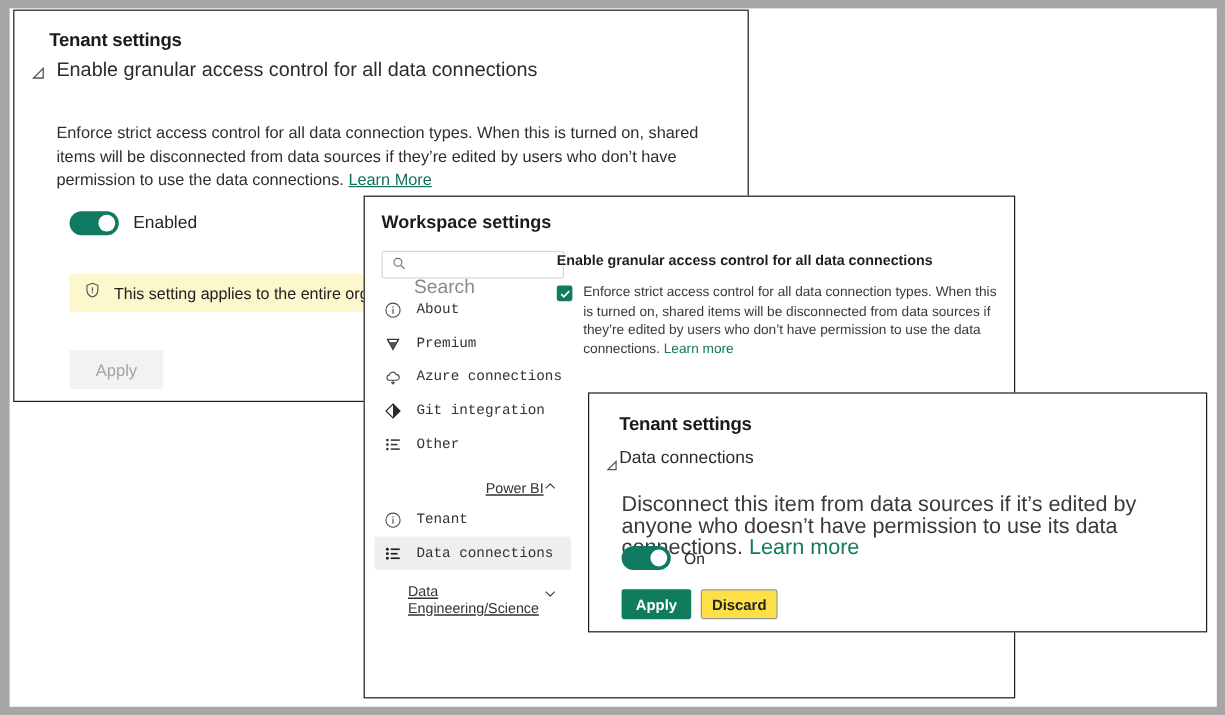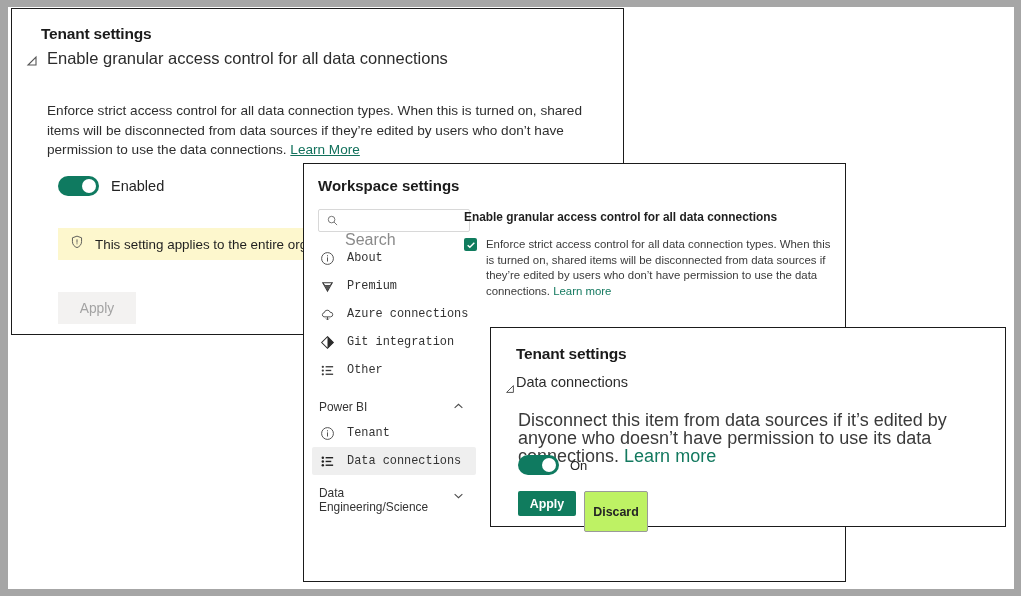--- a/index.html
+++ b/index.html
@@ -215,25 +215,26 @@
   .nav-item .lbl {
     margin-left: 11px;
     font-size: 11.9px;
     color: #333333;
     font-family: Liberation Mono, monospace;
   }
   .nav-gap { height: 11px; }
   .nav-group-head {
     display: flex;
     align-items: center;
-    justify-content: space-between;
+    justify-content: flex-end;
     height: 24px;
     padding-left: 7px;
     padding-right: 12px;
     box-sizing: border-box;
+    text-decoration: underline;
   }
   .nav-group-head .gname {
     font-size: 11.9px;
     color: #333333;
   }
   .nav-group-head.two-line { height: 34px; align-items: flex-start; padding-top:1px;gap:27px;}
   .nav-group-head .gname.wrap { width: 86px; line-height: 13.5px; }
 
   .ws-content {
     position: absolute;
@@ -326,22 +327,22 @@
     font-weight: bold;
     font-family: "Liberation Sans", sans-serif;
     border-radius: 2px;
     cursor: pointer;
   }
   .btn-secondary {
     position: absolute;
     left: 93px;
     top: 163px;
     width: 64px;
-    height: 41px;
-    background: #bef264;
+    height: 25px;
+    background: #fde047;
     color: #242424;
     border: 1px solid #9a9a9a;
     font-size: 12.4px;
     font-weight: bold;
     font-family: "Liberation Sans", sans-serif;
     border-radius: 2px;
     cursor: pointer;
   }
   .inline { display: inline; }
 </style>

